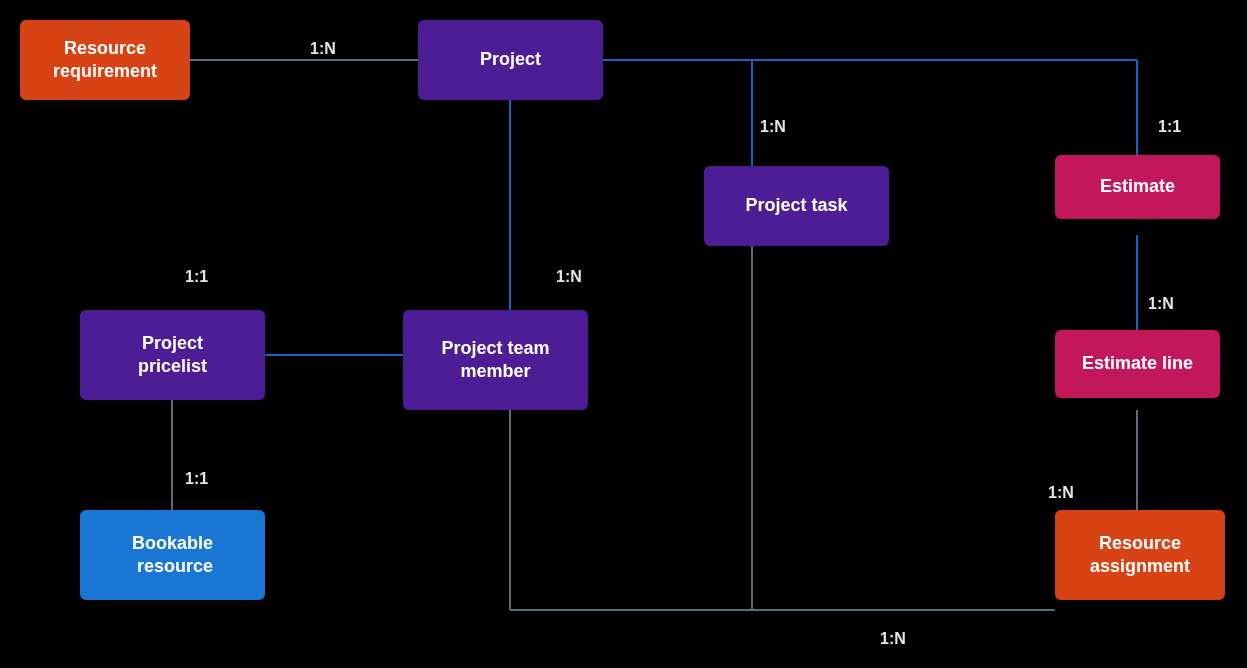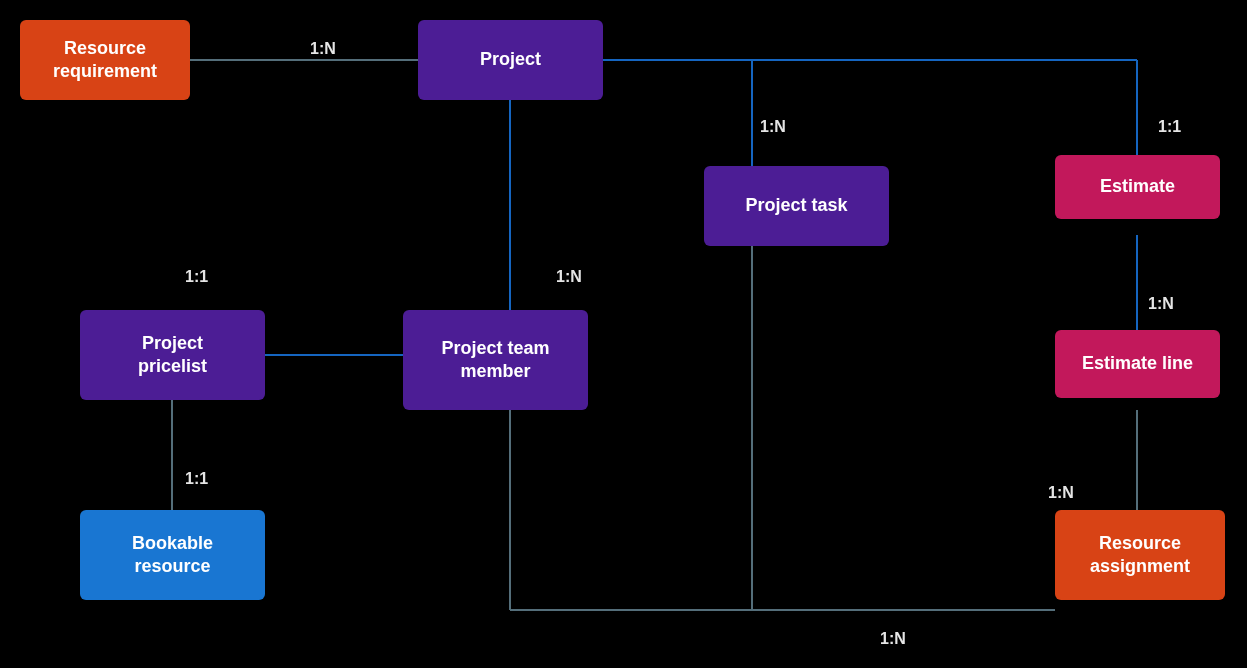--- a/index.html
+++ b/index.html
@@ -89,21 +89,21 @@
   <div class="node node-magenta" style="left:1055px; top:155px; width:165px; height:64px;">Estimate</div>
 
   <div class="node node-green" style="left:80px; top:310px; width:185px; height:90px; white-space:pre-line;">Project
 pricelist</div>
 
   <div class="node node-green" style="left:403px; top:310px; width:185px; height:100px; white-space:pre-line;">Project team
 member</div>
 
   <div class="node node-magenta" style="left:1055px; top:330px; width:165px; height:68px;">Estimate line</div>
 
-  <div class="node node-blue" style="left:80px; top:510px; width:185px; height:90px; white-space:pre-line;">Bookable
+  <div class="node node-blue" style="left:80px; top:510px; width:185px; height:90px; white-space:pre-line;text-align:right;">Bookable
 resource</div>
 
   <div class="node node-orange" style="left:1055px; top:510px; width:170px; height:90px; white-space:pre-line;">Resource
 assignment</div>
 
   <div class="rel-label" style="left:310px; top:40px;">1:N</div>
   <div class="rel-label" style="left:760px; top:118px;">1:N</div>
   <div class="rel-label" style="left:1158px; top:118px;">1:1</div>
   <div class="rel-label" style="left:185px; top:268px;">1:1</div>
   <div class="rel-label" style="left:556px; top:268px;">1:N</div>

